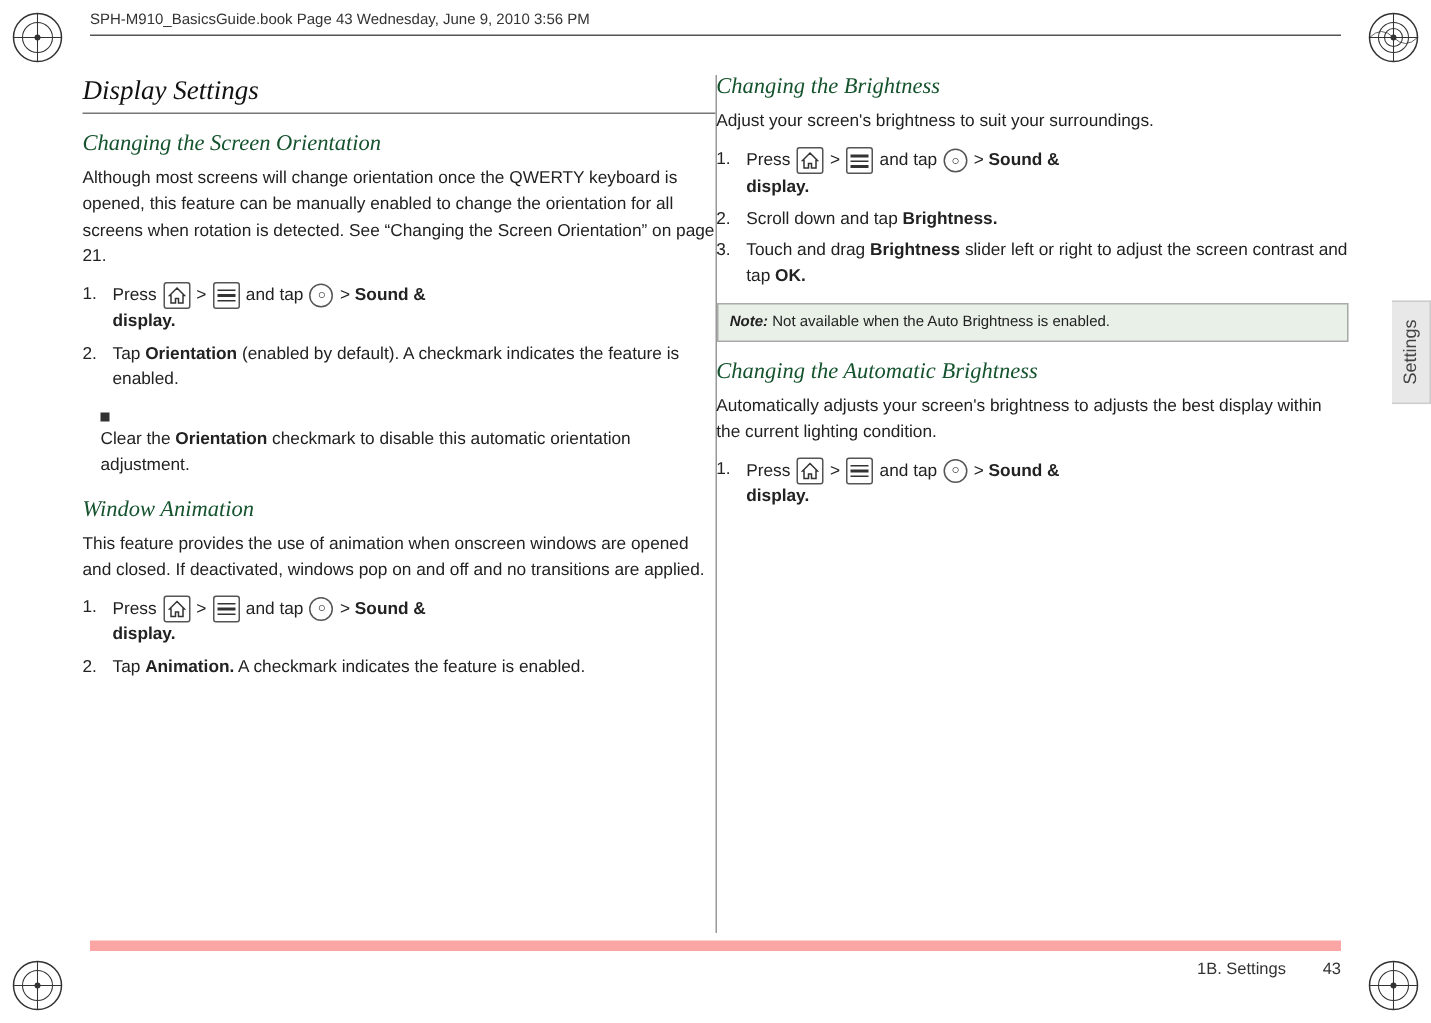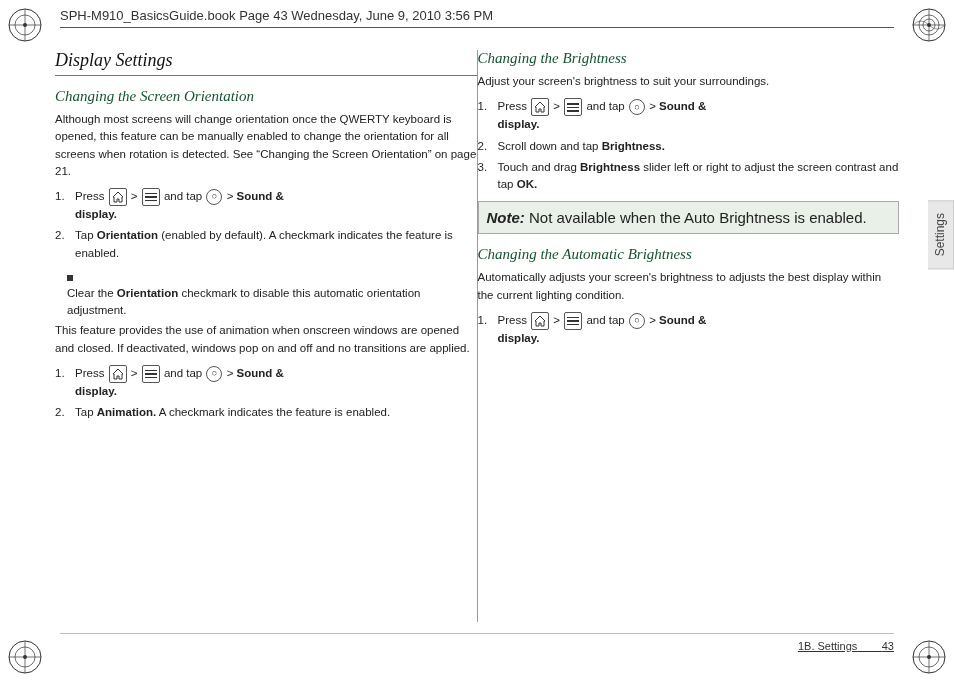--- a/index.html
+++ b/index.html
@@ -13,21 +13,21 @@
       overflow: hidden;
       position: relative;
     }
 
     
     .top-bar {
       position: absolute;
       top: 8px;
       left: 60px;
       right: 60px;
-      font-size: 13px;
+      font-size: 10px;
       color: #333;
       border-bottom: 1px solid #555;
       padding-bottom: 4px;
       display: flex;
       justify-content: space-between;
     }
 
     
     .settings-tab {
       position: absolute;
@@ -45,27 +45,26 @@
       border-bottom: 1px solid #ccc;
       width: 26px;
     }
 
     
     .bottom-bar {
       position: absolute;
       bottom: 30px;
       left: 60px;
       right: 60px;
-      border-top: 1px solid #fca5a5;
+      border-top: 7px solid #fca5a5;
       padding-top: 6px;
       display: flex;
       justify-content: flex-end;
       font-size: 11px;
       color: #333;
-      text-decoration: underline;
     }
 
     
     .content {
       position: absolute;
       top: 40px;
       left: 55px;
       right: 55px;
       bottom: 50px;
       display: flex;
@@ -207,21 +206,21 @@
       background: #333;
       margin-top: 5px;
       flex-shrink: 0;
     }
 
     
     .note-box {
       background: #e8f0e8;
       border: 1px solid #aaa;
       padding: 5px 8px;
-      font-size: 15px;
+      font-size: 10px;
       margin-top: 8px;
       line-height: 1.4;
     }
 
     .note-label {
       font-style: italic;
       font-weight: bold;
     }
 
     
@@ -317,20 +316,21 @@
           Tap <span class="bold">Orientation</span> (enabled by default). A checkmark indicates the feature is enabled.
         </span>
       </li>
     </ol>
 
     <div class="bullet-item">
       <span class="bullet-square"></span>
       <span>Clear the <span class="bold">Orientation</span> checkmark to disable this automatic orientation adjustment.</span>
     </div>
 
+    <h2 class="subsection-title">Window Animation</h2>
 
     <p class="body-text">This feature provides the use of animation when onscreen windows are opened and closed. If deactivated, windows pop on and off and no transitions are applied.</p>
 
     <ol class="step-list">
       <li>
         <span class="step-num">1.</span>
         <span class="step-content">
           Press
           <span class="icon-home">
             <svg width="12" height="12" viewBox="0 0 12 12">

